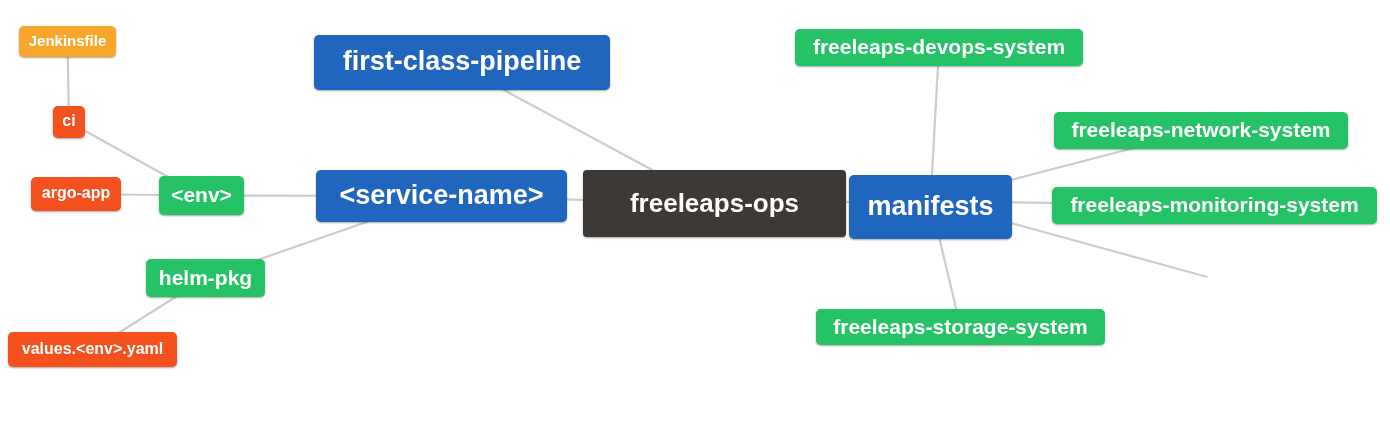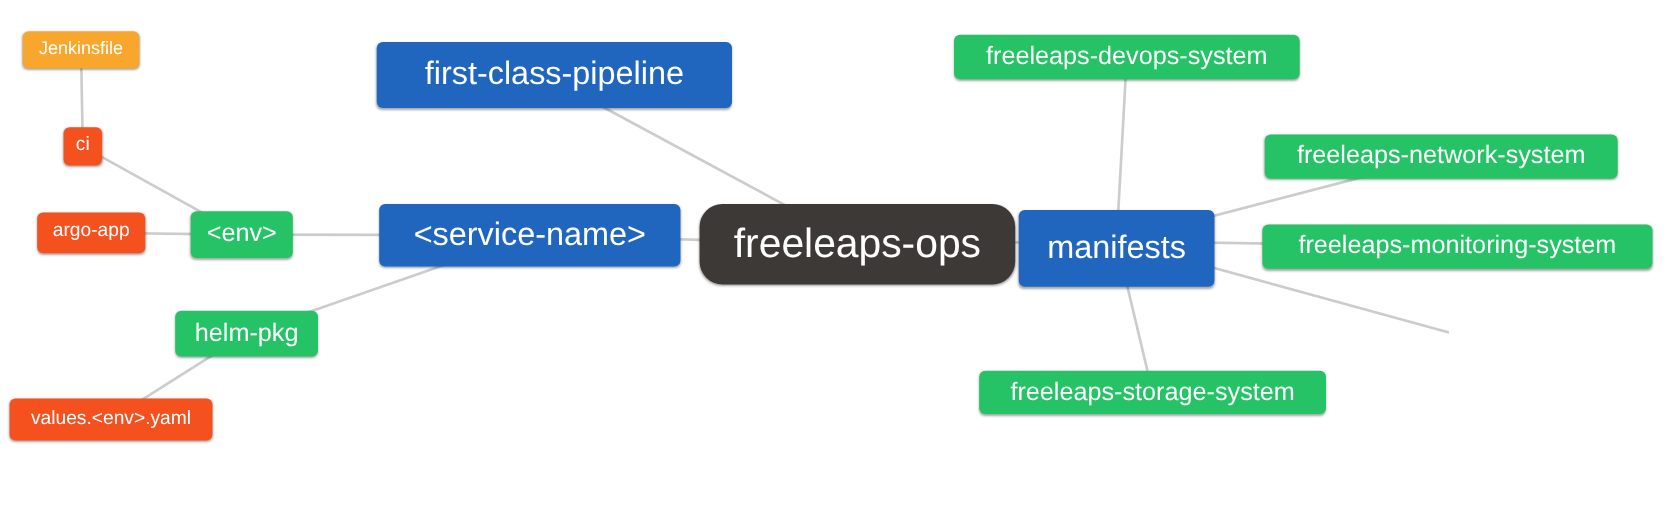--- a/index.html
+++ b/index.html
@@ -7,20 +7,21 @@
     padding: 0;
     background: #ffffff;
     font-family: "Liberation Sans", sans-serif;
   }
   .canvas {
     position: relative;
     width: 1390px;
     height: 421px;
     background: #ffffff;
     overflow: hidden;
+    font-weight: bold;
   }
   .edge-layer {
     position: absolute;
     left: 0;
     top: 0;
     width: 1390px;
     height: 421px;
     pointer-events: none;
   }
   .edge-layer line {
@@ -42,21 +43,21 @@
   }
   .node span {
     display: block;
     line-height: 1;
     transform: translateY(-1px);
   }
   .node.orange { font-size: 15px; }
   .node.red    { font-size: 16px; }
   .node.green  { font-size: 21px; }
   .node.blue   { font-size: 27px; }
-  .node.dark   { font-size: 34px; border-radius: 19px; }
+  .node.dark   { font-size: 26px; border-radius: 4px; }
 </style>
 </head>
 <body>
 
 <div class="canvas" style="background: rgb(255, 255, 255);">
   <svg class="edge-layer" viewBox="0 0 1390 421" xmlns="http://www.w3.org/2000/svg">
       <line x1="67.5" y1="41.5" x2="69" y2="122" stroke="#cccccc"></line>
       <line x1="69" y1="122" x2="201.5" y2="195.5" stroke="#cccccc"></line>
       <line x1="76" y1="194" x2="201.5" y2="195.5" stroke="#cccccc"></line>
       <line x1="201.5" y1="195.5" x2="441.5" y2="196" stroke="#cccccc"></line>

